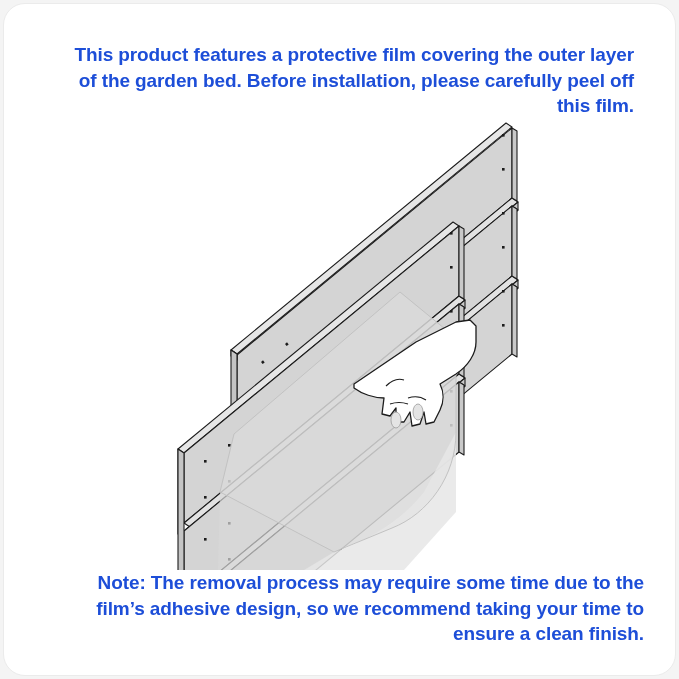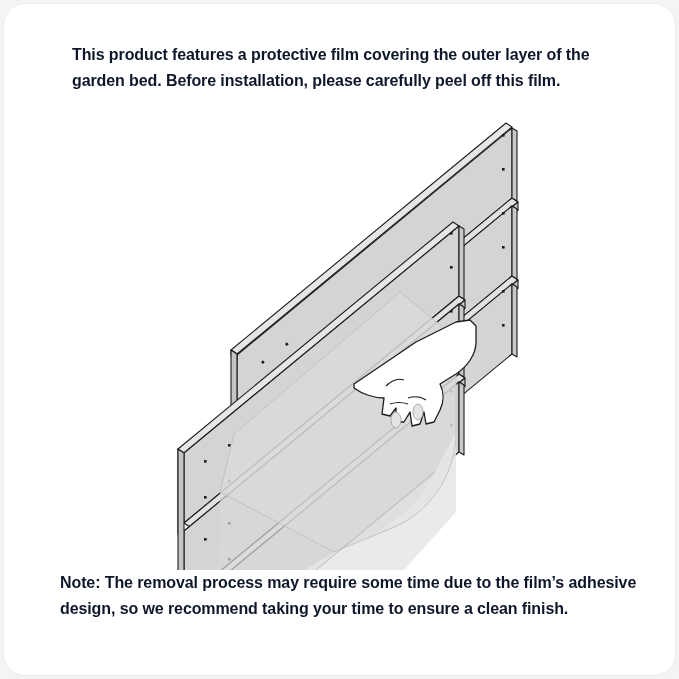--- a/index.html
+++ b/index.html
@@ -22,34 +22,35 @@
     width: 673px;
     height: 673px;
     background: #ffffff;
     border: 1px solid #ebebeb;
     border-radius: 22px;
     box-sizing: border-box;
     overflow: hidden;
   }
   .note-text {
     position: absolute;
-    color: #0f172a;
+    color: #1d4ed8;
     font-weight: bold;
-    font-size: 16px;
+    font-size: 19px;
     line-height: 25.5px;
     letter-spacing: -0.1px;
     white-space: pre-line;
+    text-align: right;
   }
   #top-note {
     left: 68px;
     top: 38px;
     width: 562px;
   }
   #bottom-note {
-    left: 56px;
+    left: 48px;
     top: 566px;
     width: 592px;
   }
   #illustration {
     position: absolute;
     left: 0;
     top: 96px;
     width: 679px;
     height: 470px;
   }

